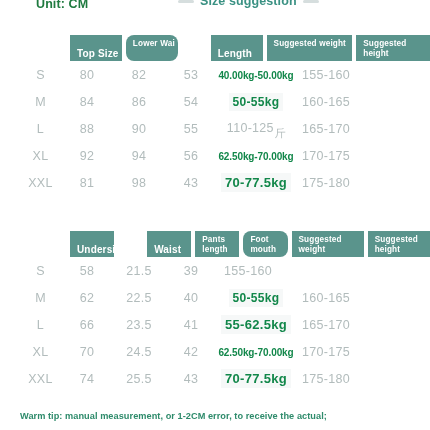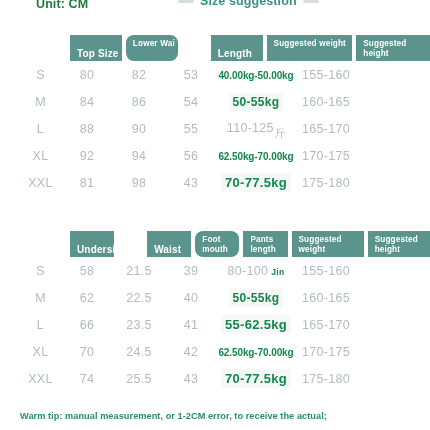--- a/index.html
+++ b/index.html
@@ -212,32 +212,31 @@
         <div class="cell c-weight"><span class="w-val w-medium w-shade">70-77.5kg</span></div>
         <div class="cell c-height">175-180</div>
       </div>
     </div>
 </div>
 
 <div class="table-block" id="table-1" style="top:231px;">
   <div class="hdr-row">
     <div class="hdr-cell hdr-c0 big">Undersize</div>
     <div class="hdr-cell hdr-c1 big">Waist</div>
+    <div class="hdr-cell hdr-c3">Pants length</div>
     <div class="hdr-cell hdr-c2">Foot mouth</div>
-    <div class="hdr-cell hdr-c3">Pants length</div>
     <div class="hdr-cell hdr-c4">Suggested weight</div>
     <div class="hdr-cell hdr-c5">Suggested height</div>
   </div>
   <div class="rows">
       <div class="data-row">
         <div class="cell c-size">S</div>
         <div class="cell c-a">58</div>
         <div class="cell c-b">21.5</div>
         <div class="cell c-c">39</div>
-        <div class="cell c-weight"><span class="w-gray">80-100</span><span class="w-jin-inline">Jin</span></div>
         <div class="cell c-height">155-160</div>
       </div>
       <div class="data-row">
         <div class="cell c-size">M</div>
         <div class="cell c-a">62</div>
         <div class="cell c-b">22.5</div>
         <div class="cell c-c">40</div>
         <div class="cell c-weight"><span class="w-val w-small w-shade">50-55kg</span></div>
         <div class="cell c-height">160-165</div>
       </div>

